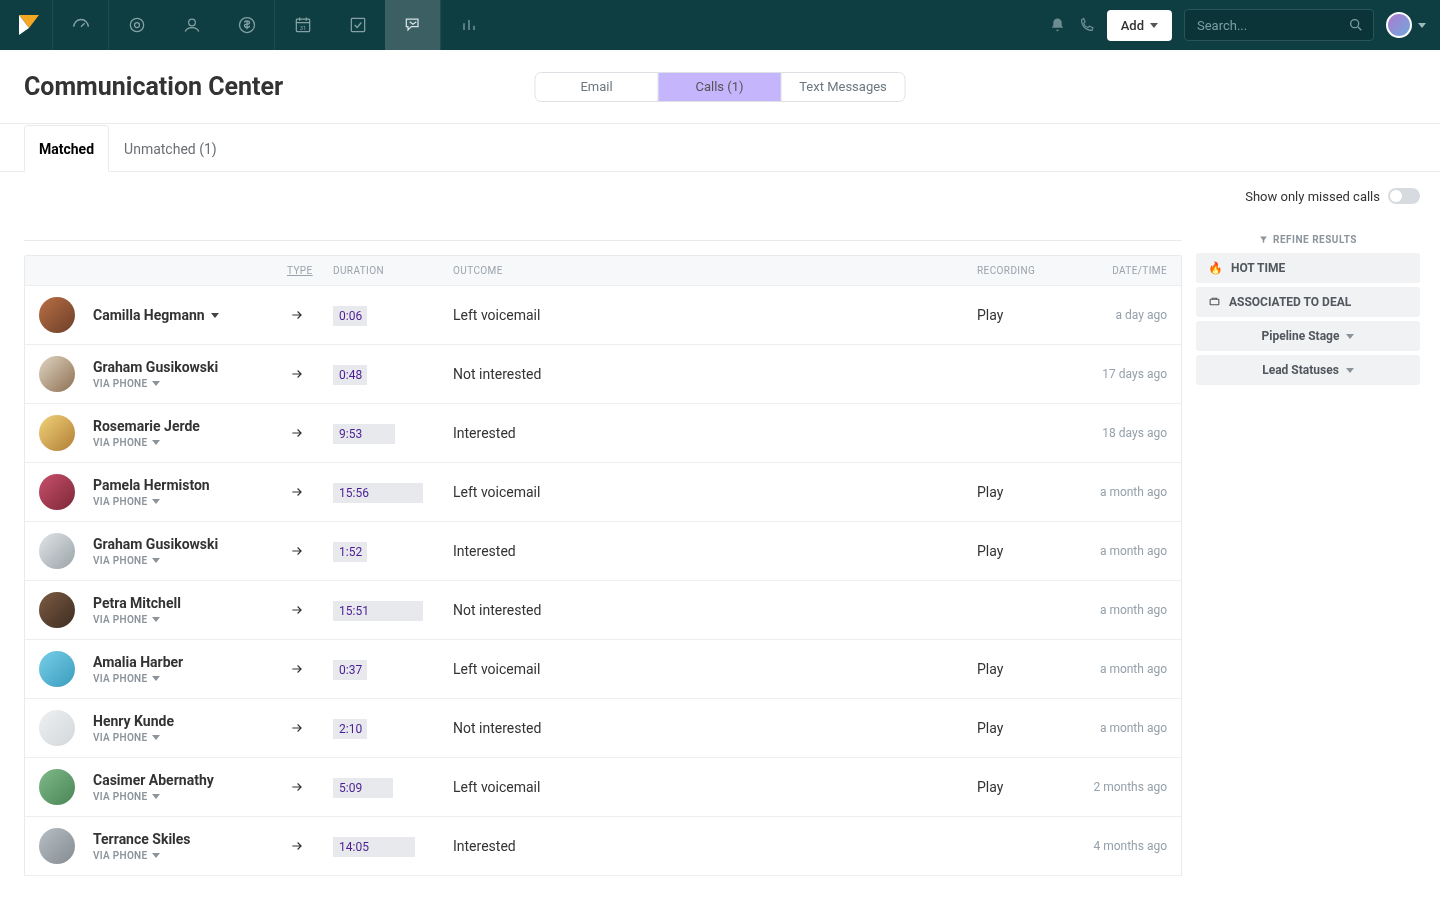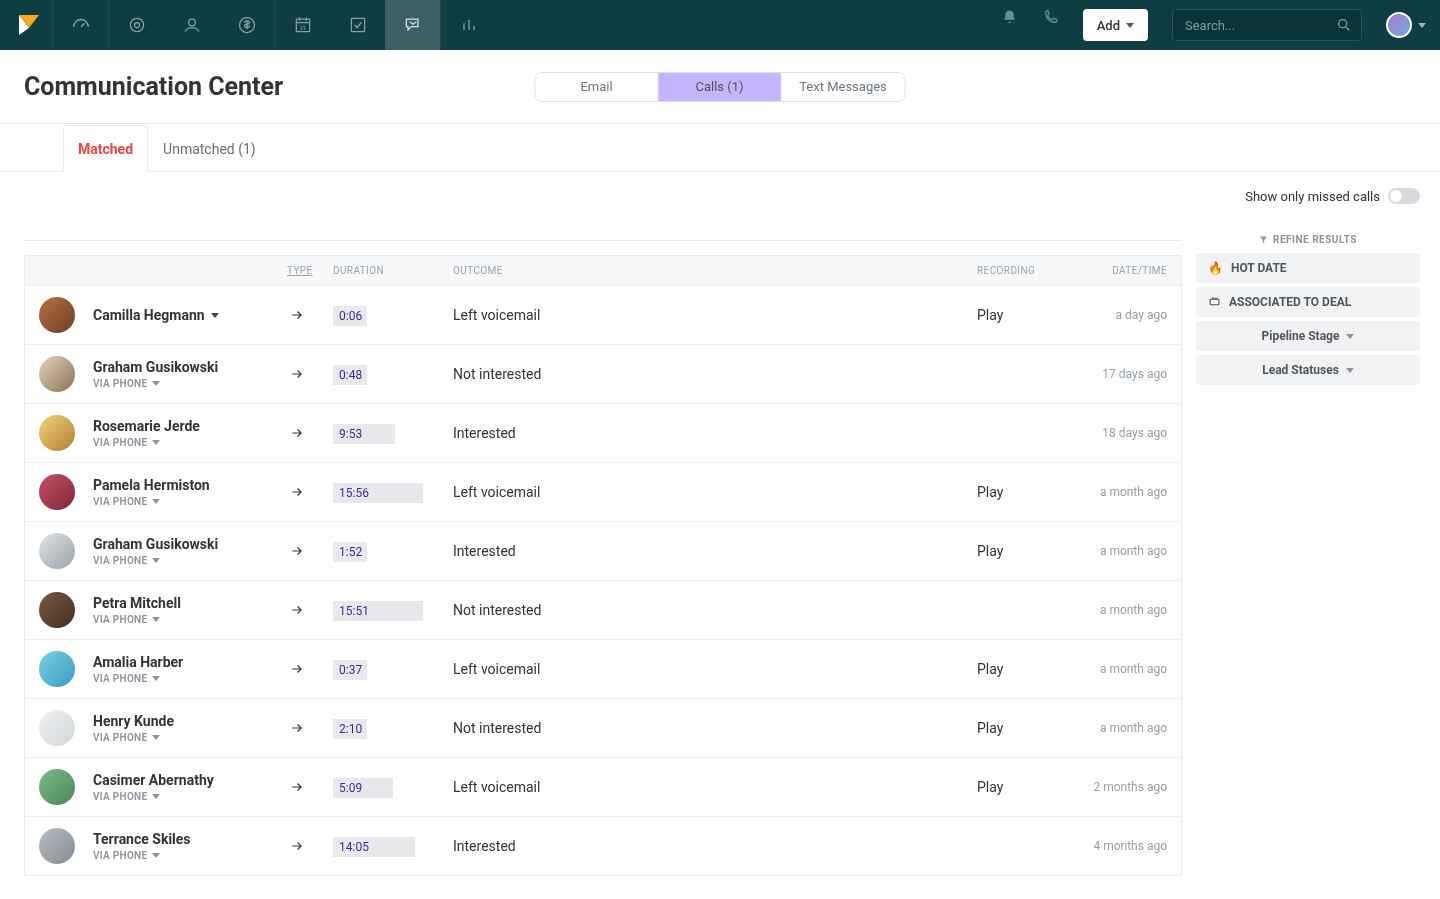--- a/index.html
+++ b/index.html
@@ -6,41 +6,41 @@
 body { background:#fff; color:#3c4043; width:1440px; height:899px; overflow:hidden; }
 
 
 .topbar { height:50px; background:#0e3e42; display:flex; align-items:center; padding:0 14px; gap:0; }
 .topbar .logo { width:30px; height:30px; display:flex; align-items:center; justify-content:center; }
 .topbar .nav-group { display:flex; height:50px; align-items:center; margin-left:8px;}
 .topbar .nav-item { width:55px; height:50px; display:flex; align-items:center; justify-content:center; cursor:pointer; }
 .topbar .nav-item.active { background:#3b5f63; }
 .topbar .vsep { width:1px; height:50px; background:#214a4e; }
 .topbar .spacer { flex:1; }
-.topbar .right { display:flex; gap:24px; }
+.topbar .right { display:flex; align-items:center; gap:12px; }
 .add-btn { background:#fff; color:#333; border-radius:4px; border:none; font-size:13px; font-weight:500; padding:8px 14px; display:flex; align-items:center; gap:6px; cursor:pointer; }
 .search-wrap { position:relative; }
 .search-input { background:#0a3437; border:1px solid #2a5459; border-radius:4px; height:32px; width:190px; padding:0 34px 0 12px; font-size:13px; color:#dfe8e9; outline:none; }
 .search-input::placeholder { color:#7d9ea1; }
 .search-icon { position:absolute; right:10px; top:50%; transform:translateY(-50%); }
 .avatar-sm { width:26px; height:26px; border-radius:50%; background:linear-gradient(135deg,#ae7bd2,#6fa8dc); border:2px solid #fff; }
 .caret-down { width:0; height:0; border-left:4px solid transparent; border-right:4px solid transparent; border-top:5px solid #9cb8ba; }
 
 
 .page-head { display:flex; align-items:center; padding:22px 24px; border-bottom:1px solid #e9ebed; }
 .page-title { font-size:25px; font-weight:700; color:#333; }
 .seg { display:flex; margin-left:auto; margin-right:auto; position:absolute; left:50%; transform:translateX(-50%); border:1px solid #dcdfe3; border-radius:7px; overflow:hidden; }
 .seg .seg-btn { width:123px; height:28px; display:flex; align-items:center; justify-content:center; font-size:13px; color:#6c7780; background:#fff; border-right:1px solid #dcdfe3; cursor:pointer; }
 .seg .seg-btn:last-child { border-right:none; }
 .seg .seg-btn.active { background:#c4b5fd; color:#555; font-weight:400; }
 
 
 .tabs-row { padding:0 24px; border-bottom:1px solid #e9ebed; display:flex; }
 .tab { padding:15px 14px 14px; font-size:14px; cursor:pointer; border:1px solid transparent; border-bottom:none; position:relative; top:1px; }
-.tab.active { font-weight:700; color:#ef4444; background:#fff; border-color:#e9ebed; border-radius:4px 4px 0 0; border-bottom:1px solid #fff;margin-left:39px;}
+.tab.active { font-weight:700; color:#000000; background:#fff; border-color:#e9ebed; border-radius:4px 4px 0 0; border-bottom:1px solid #fff;}
 .tab:not(.active) { color:#6a6f75; }
 
 
 .body { display:flex; padding:0 10px; }
 .main { flex:1; padding:14px 14px 0 14px; }
 .sidepanel { width:234px; padding:16px 10px 0 0; }
 
 .spacer-line { height:1px; background:#e8eaec; margin:54px 0 0; }
 
 
@@ -449,21 +449,21 @@
       <span class="toggle"></span>
     </div>
     <div class="refine-title">
       <svg width="9" height="9" viewBox="0 0 24 24" fill="#8b939b">
           <path d="M3 4h18l-7 9v6l-4 2v-8z"></path>
         </svg>
       <span>REFINE RESULTS</span>
     </div>
     <div class="refine-chip">
       <span style="color:#ef7f2e;">🔥</span>
-      <span>HOT DATE</span>
+      <span>HOT TIME</span>
     </div>
     <div class="refine-chip">
       <span>
           <svg width="13" height="13" viewBox="0 0 24 24" fill="none" stroke="#555" stroke-width="2">
             <rect x="4" y="6" width="16" height="10" rx="1"></rect>
             <path d="M8 6V4h8v2"></path>
           </svg>
         </span>
       <span>ASSOCIATED TO DEAL</span>
     </div>

